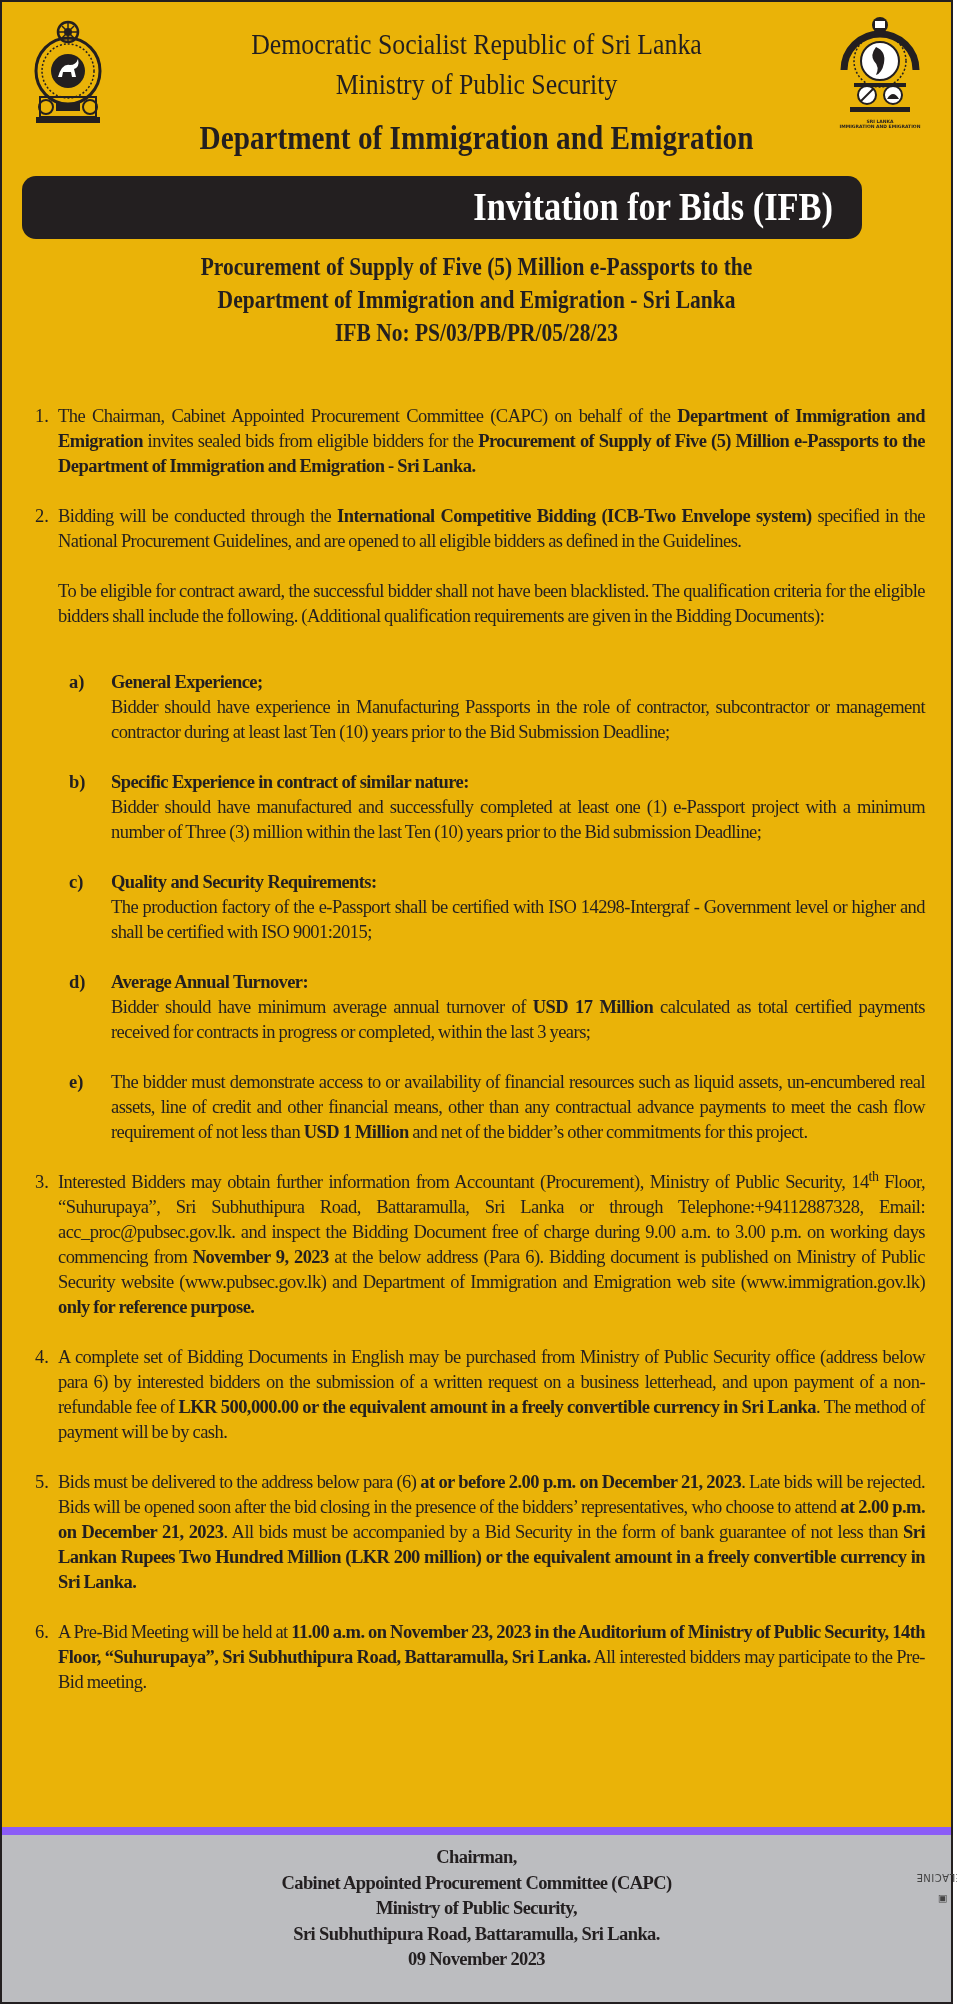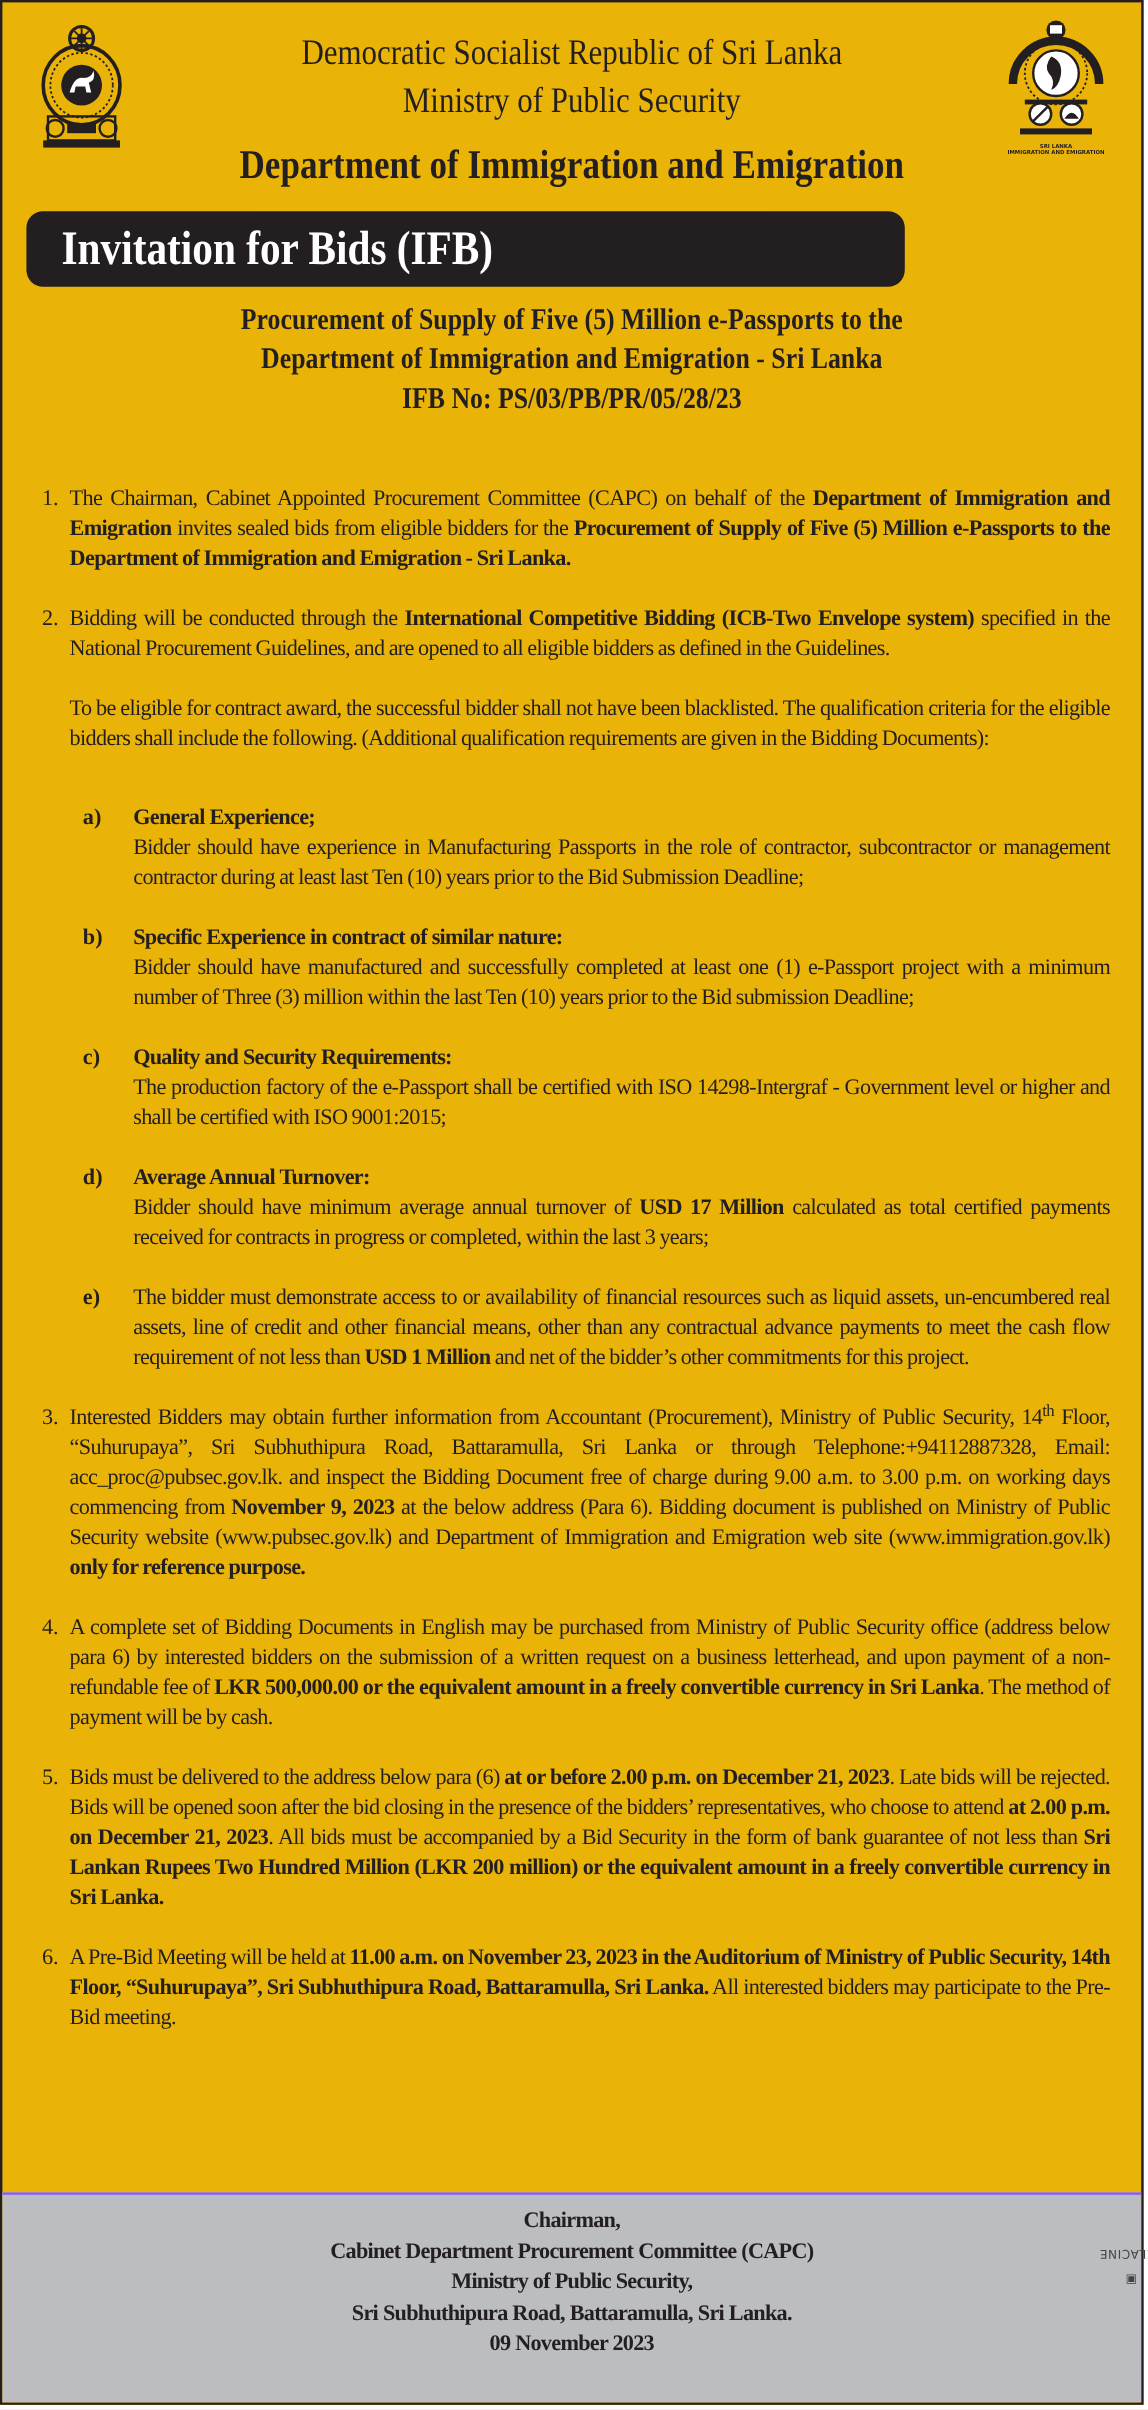--- a/index.html
+++ b/index.html
@@ -66,26 +66,26 @@
       text-align: center;
       font-size: 34px;
       line-height: 40px;
       font-weight: bold;
       transform: scaleX(0.86);
     }
     .banner {
       position: absolute;
       left: 20px;
       top: 174px;
-      width: 732px;
+      width: 840px;
       height: 63px;
       background: #231f20;
       border-radius: 14px;
       color: #ffffff;
-      text-align: left;
+      text-align: right;
       font-size: 40px;
       line-height: 62px;
       font-weight: bold;
     }
     .banner span {
       display: inline-block;
       transform: scaleX(0.86);
     }
     
     .title-block {
@@ -155,21 +155,21 @@
     b { font-weight: bold; }
     sup { font-size: 14px; line-height: 0; vertical-align: super; }
     
     .footer {
       position: absolute;
       left: 0;
       top: 1825px;
       width: 949px;
       height: 175px;
       background: #bcbdc0;
-      border-top: 2px solid #8b5cf6;
+      border-top: 8px solid #8b5cf6;
       text-align: center;
       font-weight: bold;
       font-size: 18.5px;
       line-height: 25.5px;
       padding-top: 10px;
       box-sizing: border-box;
     }
     .footer div {
       letter-spacing: -0.6px;
     }
@@ -313,21 +313,21 @@
     </div>
 
     <div class="para">
       <span class="num">6.</span>
       <span class="txt"><span>A Pre-Bid Meeting will be held at </span><b>11.00 a.m. on November 23, 2023 in the Auditorium of  Ministry of Public Security, 14th Floor, “Suhurupaya”, Sri Subhuthipura Road, Battaramulla, Sri Lanka.</b><span> All interested bidders may participate to the Pre-Bid meeting.</span></span>
     </div>
   </div>
 
   <div class="footer">
     <div>Chairman,</div>
-    <div>Cabinet Department Procurement Committee (CAPC)</div>
+    <div>Cabinet Appointed Procurement Committee (CAPC)</div>
     <div>Ministry of Public Security,</div>
     <div>Sri Subhuthipura Road, Battaramulla,  Sri Lanka.</div>
     <div>09 November 2023</div>
   </div>
 
   <div class="credit">
     <span>
         <span>▣</span> 
         <span>SELACINE</span>
       </span>

